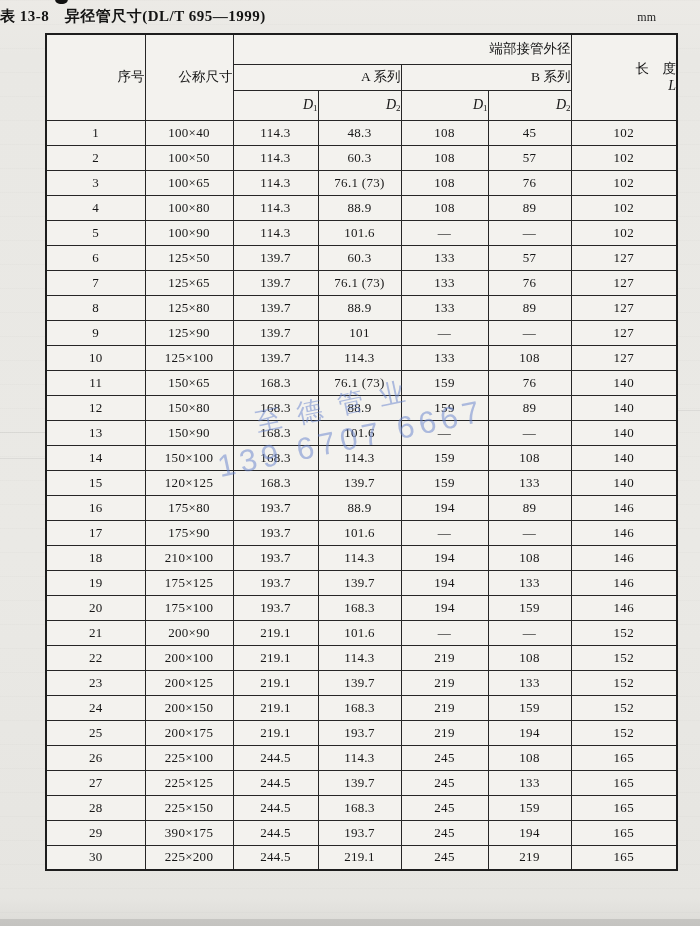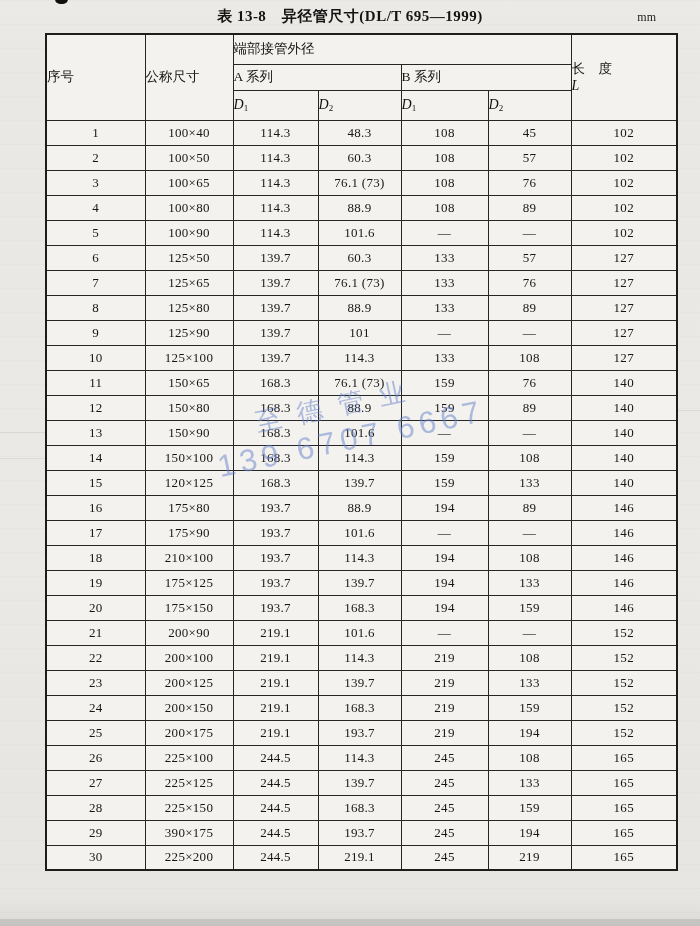--- a/index.html
+++ b/index.html
@@ -23,21 +23,20 @@
     width: 13px; height: 7px;
     background: #111;
     border-radius: 0 0 5px 5px;
   }
   .title-row {
     position: absolute;
     top: 7px; left: 0; right: 0;
     height: 22px;
   }
   .doc-title {
-    text-align: center;
     font-size: 15px;
     font-weight: bold;
     color: #141414;
     letter-spacing: 0.5px;
     font-family: "Liberation Serif", "DejaVu Serif", serif;
   }
   .unit-label {
     position: absolute;
     right: 44px; top: 3px;
     font-size: 12px;
@@ -52,21 +51,21 @@
     background: #f3f2ee;
   }
   table.main, table.main th, table.main td {
     border: 1px solid #262626;
   }
   table.main { border: 2px solid #1d1d1d; }
   table.main th {
     font-weight: normal;
     font-size: 13.5px;
     color: #141414;
-    text-align: left;
+    text-align: right;
     vertical-align: middle;
   }
   table.main td {
     font-size: 13px;
     color: #161616;
     text-align: center;
     vertical-align: middle;
     height: 25px;
     letter-spacing: 0.3px;
   }
@@ -320,21 +319,21 @@
           <td>19</td>
           <td>175×125</td>
           <td>193.7</td>
           <td>139.7</td>
           <td>194</td>
           <td>133</td>
           <td>146</td>
         </tr>
         <tr>
           <td>20</td>
-          <td>175×150</td>
+          <td>175×100</td>
           <td>193.7</td>
           <td>168.3</td>
           <td>194</td>
           <td>159</td>
           <td>146</td>
         </tr>
         <tr>
           <td>21</td>
           <td>200×90</td>
           <td>219.1</td>

